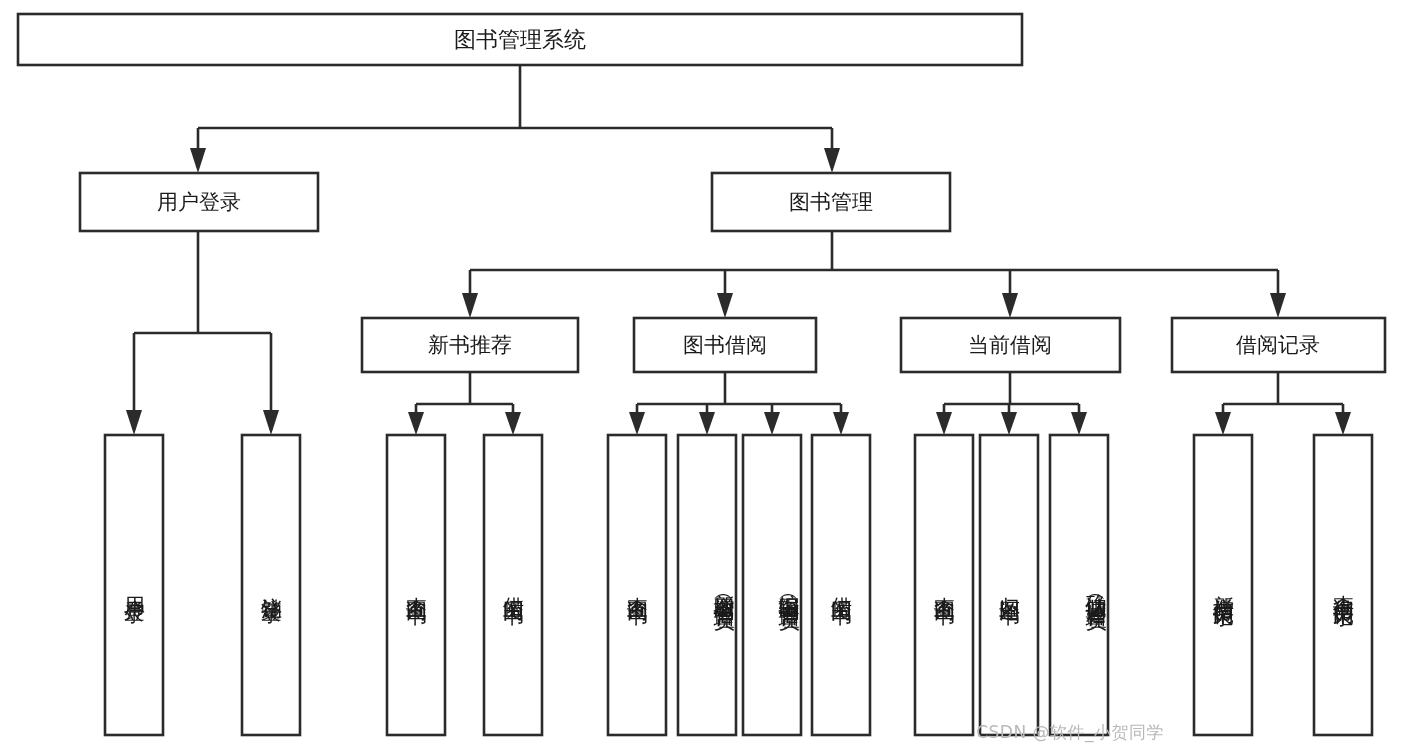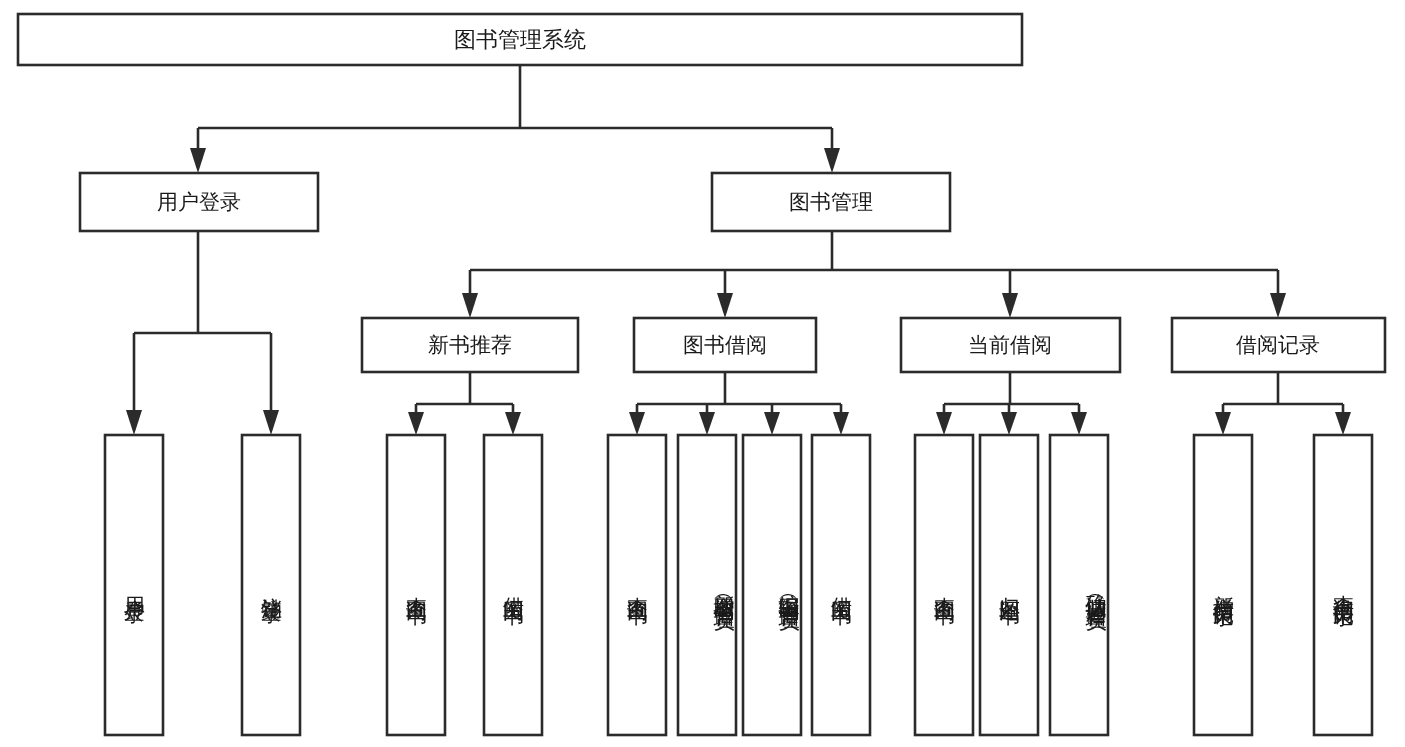--- a/index.html
+++ b/index.html
@@ -227,13 +227,14 @@
   <div class="leaf-label-wrap" style="left:608px; top:435px; width:58px; height:300px;">查询图书</div>
   <div class="leaf-label-wrap leaf-label-top" style="left:678px; top:435px; width:58px; height:300px;">新增图书（管理员）</div>
   <div class="leaf-label-wrap leaf-label-top" style="left:743px; top:435px; width:58px; height:300px;">编辑图书（管理员）</div>
   <div class="leaf-label-wrap" style="left:812px; top:435px; width:58px; height:300px;">借阅图书</div>
   <div class="leaf-label-wrap" style="left:915px; top:435px; width:58px; height:300px;">查询图书</div>
   <div class="leaf-label-wrap" style="left:980px; top:435px; width:58px; height:300px;">归还图书</div>
   <div class="leaf-label-wrap leaf-label-top" style="left:1050px; top:435px; width:58px; height:300px;">确认归还（管理员）</div>
   <div class="leaf-label-wrap" style="left:1194px; top:435px; width:58px; height:300px;">新增借阅记录</div>
   <div class="leaf-label-wrap" style="left:1314px; top:435px; width:58px; height:300px;">查询借阅记录</div>
 
+  <div id="watermark">CSDN @软件_小贺同学</div>
 </div>
 
 </body></html>

